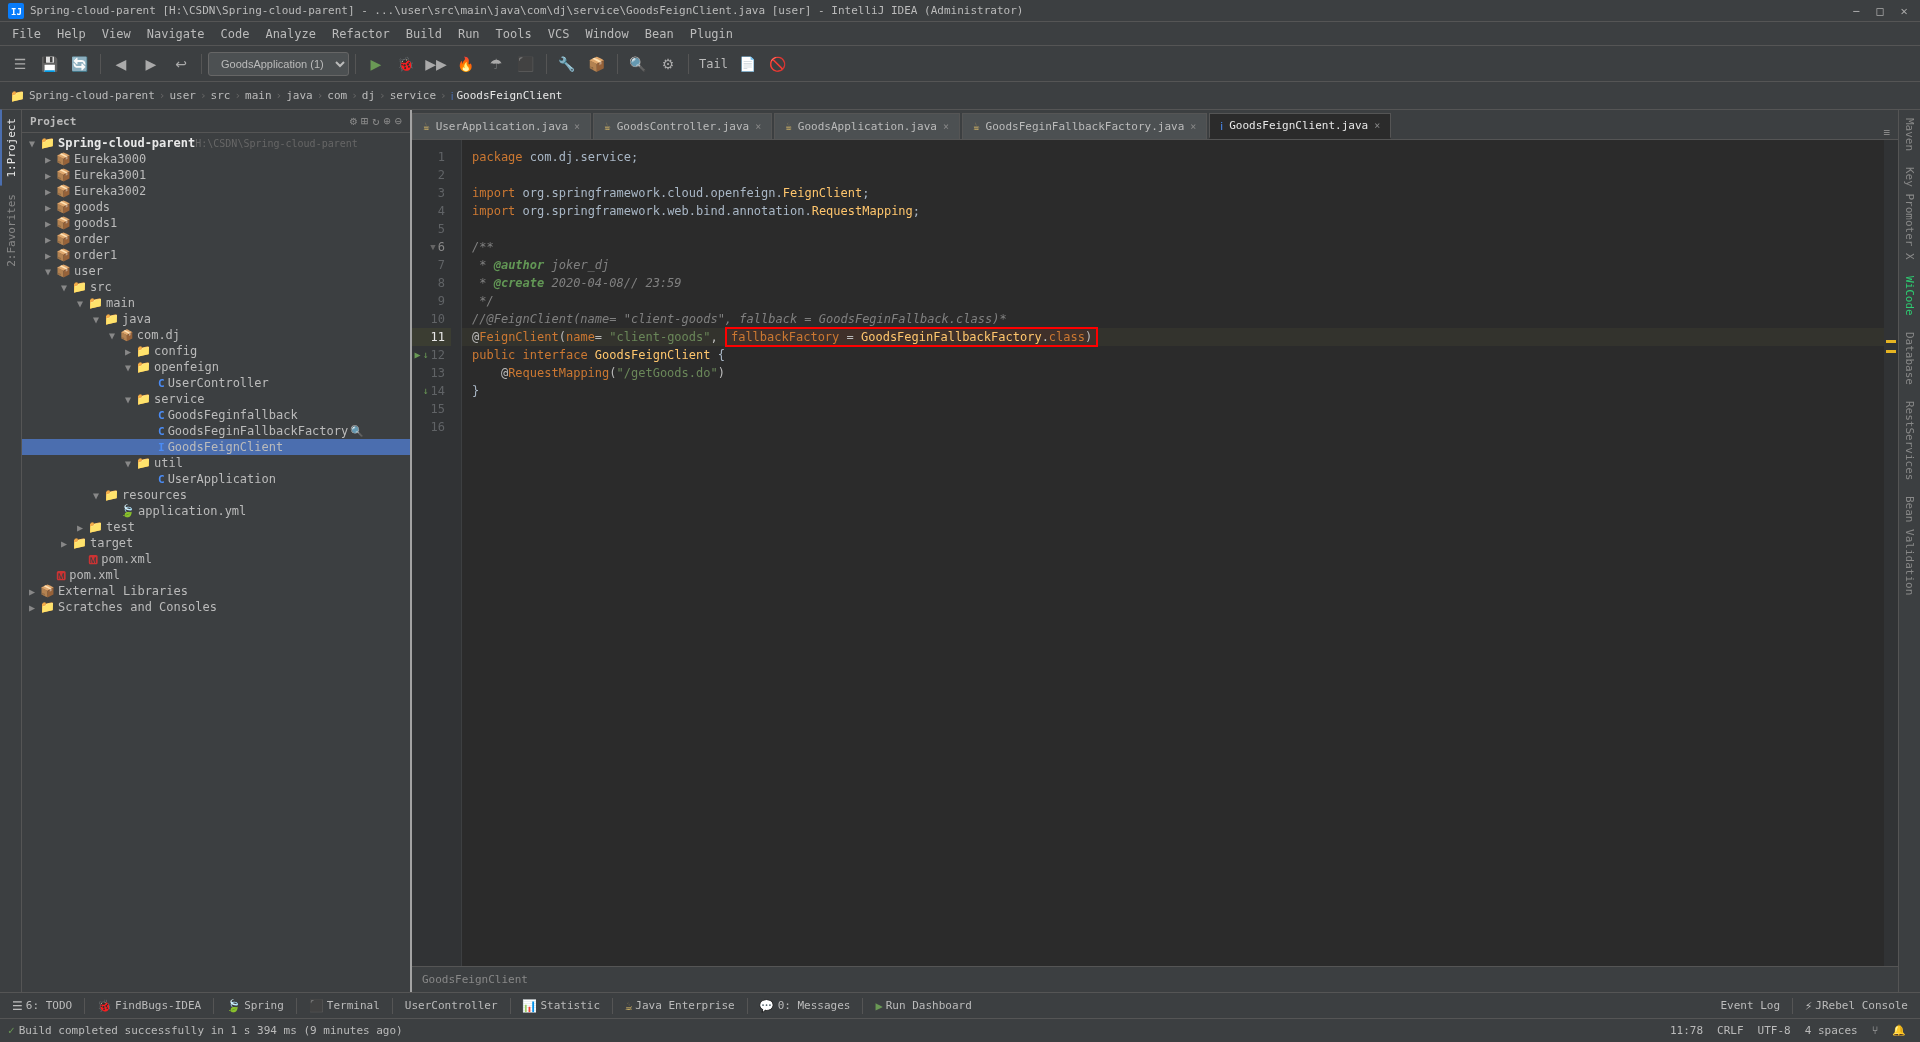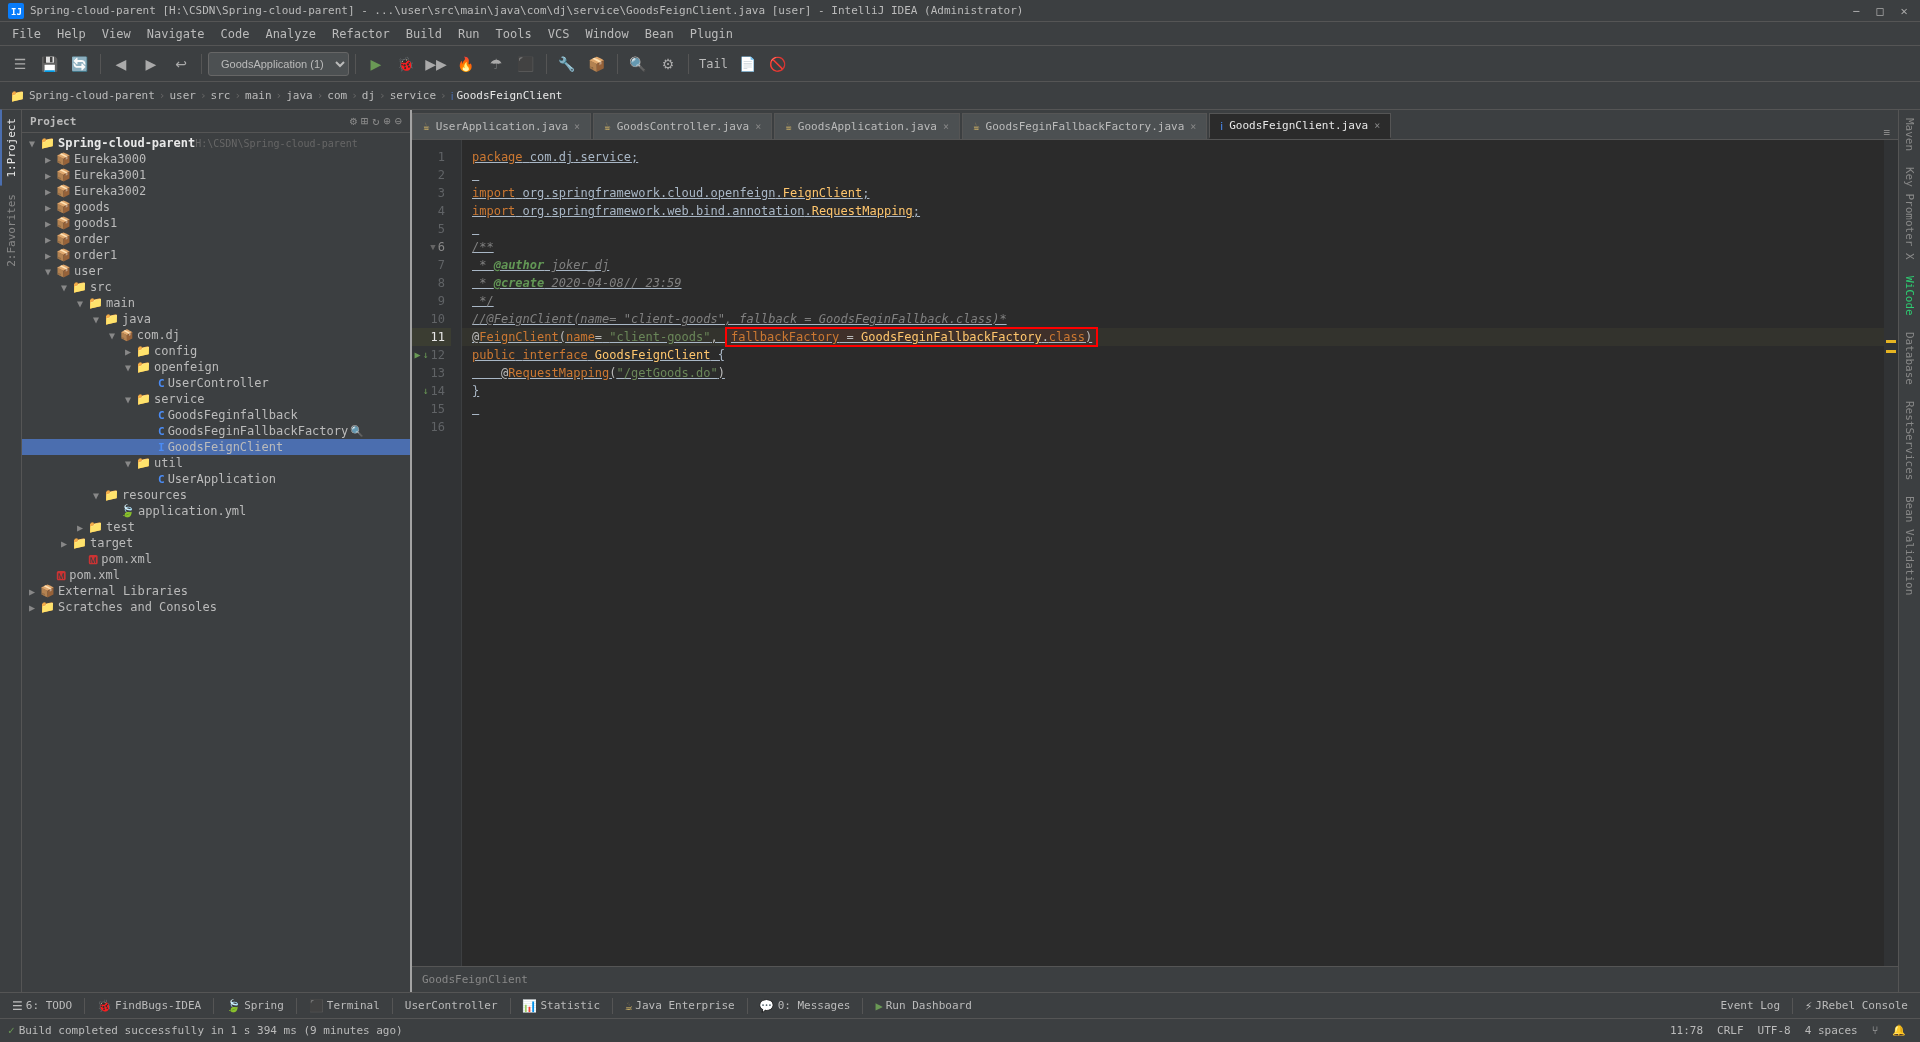--- a/index.html
+++ b/index.html
@@ -46,21 +46,21 @@
 
     
     #editor-tabs { height: 30px; background: #3c3f41; display: flex; align-items: flex-end; border-bottom: 1px solid #555; overflow-x: auto; }
     .editor-tab { display: flex; align-items: center; padding: 0 10px; height: 26px; background: #4c5052; border: 1px solid #555; border-bottom: none; cursor: pointer; font-size: 11px; color: #bbb; gap: 6px; white-space: nowrap; margin-right: 2px; }
     .editor-tab.active { background: #2b2b2b; color: #e8e8e8; border-bottom: 2px solid #2b2b2b; }
     .editor-tab .tab-close { color: #888; font-size: 10px; cursor: pointer; }
 
     
     #code-editor { flex: 1; display: flex; overflow: hidden; position: relative; }
     #line-numbers { width: 50px; background: #313335; padding: 8px 0; text-align: right; padding-right: 10px; font-size: 12px; color: #606366; line-height: 18px; user-select: none; border-right: 1px solid #3d3f41; }
-    #code-content { flex: 1; padding: 8px 0; overflow-y: auto; overflow-x: auto; line-height: 18px; position: relative; text-decoration: underline; }
+    #code-content { flex: 1; padding: 8px 0; overflow-y: auto; overflow-x: auto; line-height: 18px; position: relative; }
     .code-line { display: flex; align-items: center; padding: 0 10px; min-height: 18px; position: relative; }
     .code-line.highlighted { background: rgba(255,200,0,0.05); }
 
     
     .kw { color: #cc7832; }
     .str { color: #6a8759; }
     .ann { color: #bbb; }
     .ann-kw { color: #cc7832; }
     .cls { color: #a9b7c6; }
     .cls2 { color: #ffc66d; }

